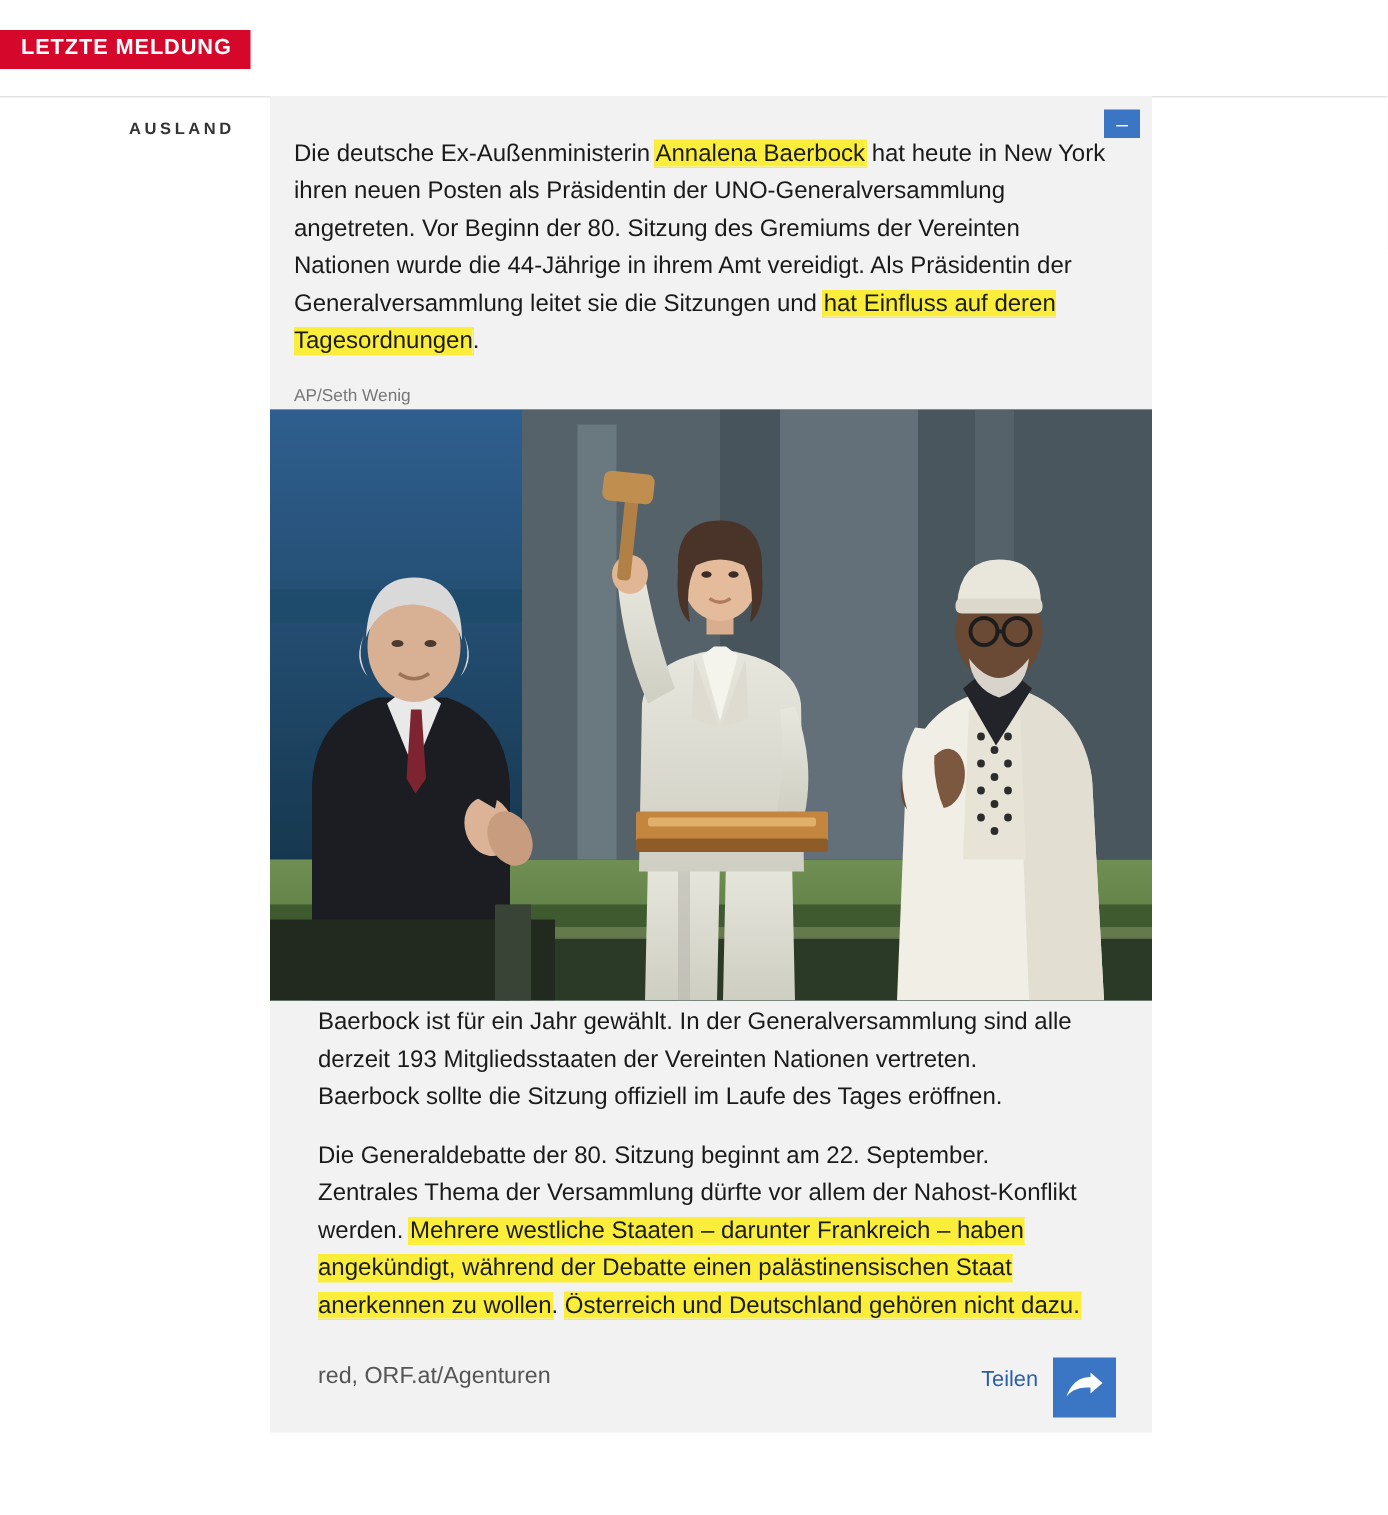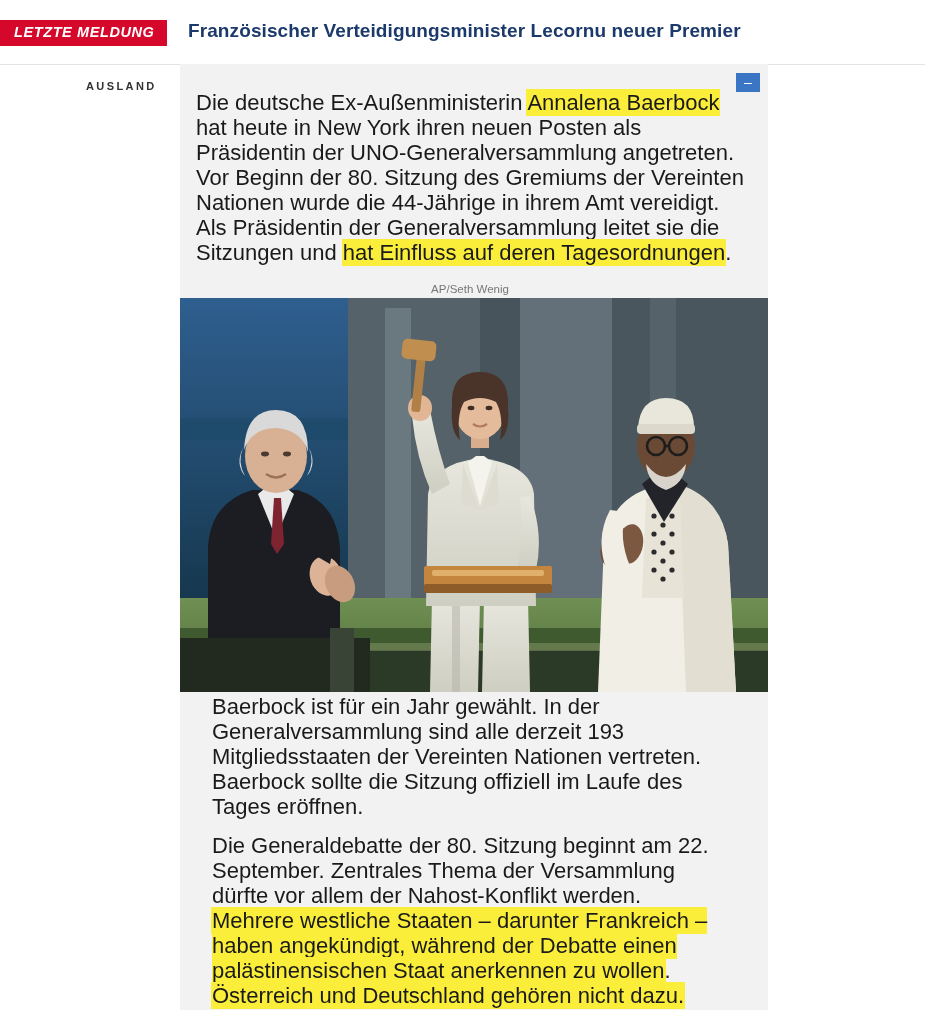--- a/index.html
+++ b/index.html
@@ -28,21 +28,20 @@
     position: absolute;
     left: 0;
     top: 20px;
     background: #d5072b;
     color: #ffffff;
     font-size: 14.5px;
     font-weight: bold;
     letter-spacing: 0.6px;
     padding: 5px 12px 5px 14px;
     line-height: 1.1;
-    font-style: italic;
   }
   .breaking-headline {
     position: absolute;
     left: 188px;
     top: 20px;
     font-size: 19px;
     font-weight: bold;
     color: #1b3a6b;
     letter-spacing: 0.1px;
   }
@@ -103,27 +102,27 @@
     background: #faee3a;
     box-shadow: 0 0 0 1px #faee3a;
   }
   .title-underline {
     border-bottom: 2px solid #111111;
     padding-bottom: 1px;
   }
 
   p.body {
     margin: 0 0 14px 0;
-    font-size: 22px;
+    font-size: 16px;
     line-height: 25px;
     color: #1a1a1a;
   }
 
   .credit {
-    text-align: center;
+    text-align: left;
     font-size: 11.5px;
     color: #777777;
     padding: 4px 0 3px 0;
   }
 
   
   .photo {
     position: relative;
     width: 588px;
     height: 394px;
@@ -168,21 +167,20 @@
     justify-content: center;
     cursor: pointer;
   }
   .share-btn svg { display:block; }
 </style>
 </head>
 <body>
 
 <div class="breaking-bar">
   <div class="breaking-badge">LETZTE MELDUNG</div>
-  <a class="breaking-headline">Französischer Verteidigungsminister Lecornu neuer Premier</a>
 </div>
 
 <div class="kicker">AUSLAND</div>
 
 <div class="article">
 
   <button class="collapse-btn">–</button>
 
   <div class="article-inner">
 

